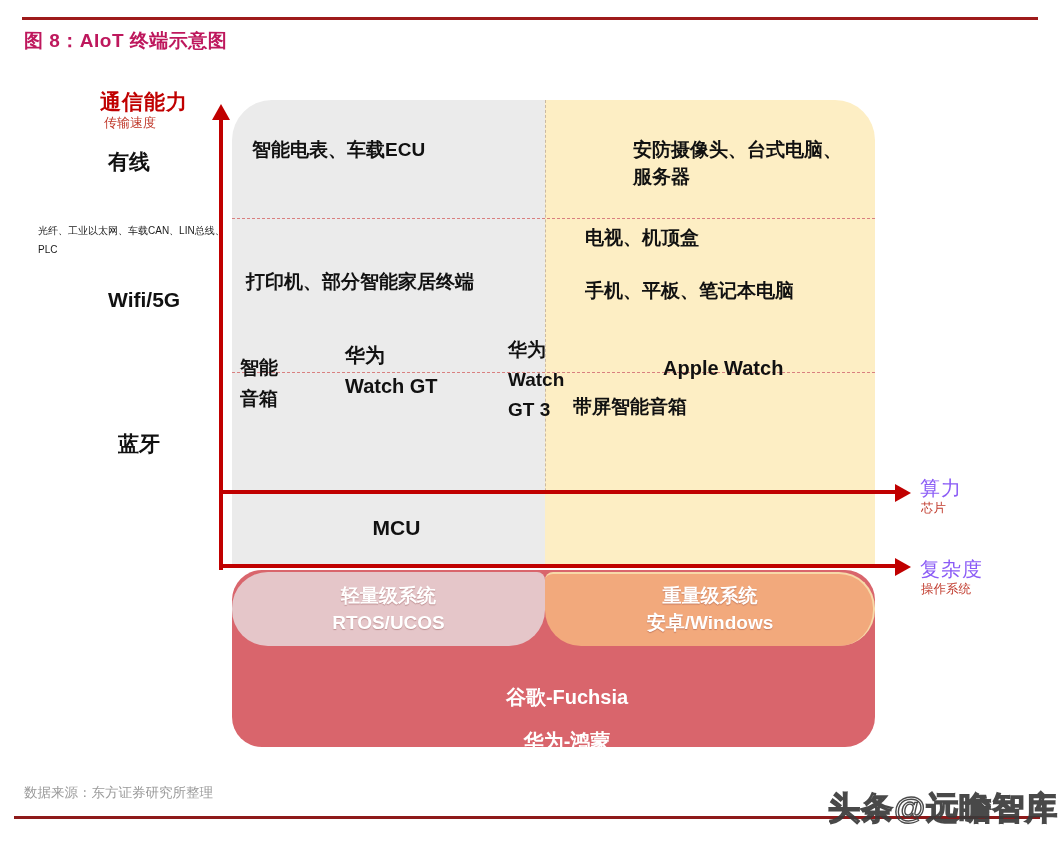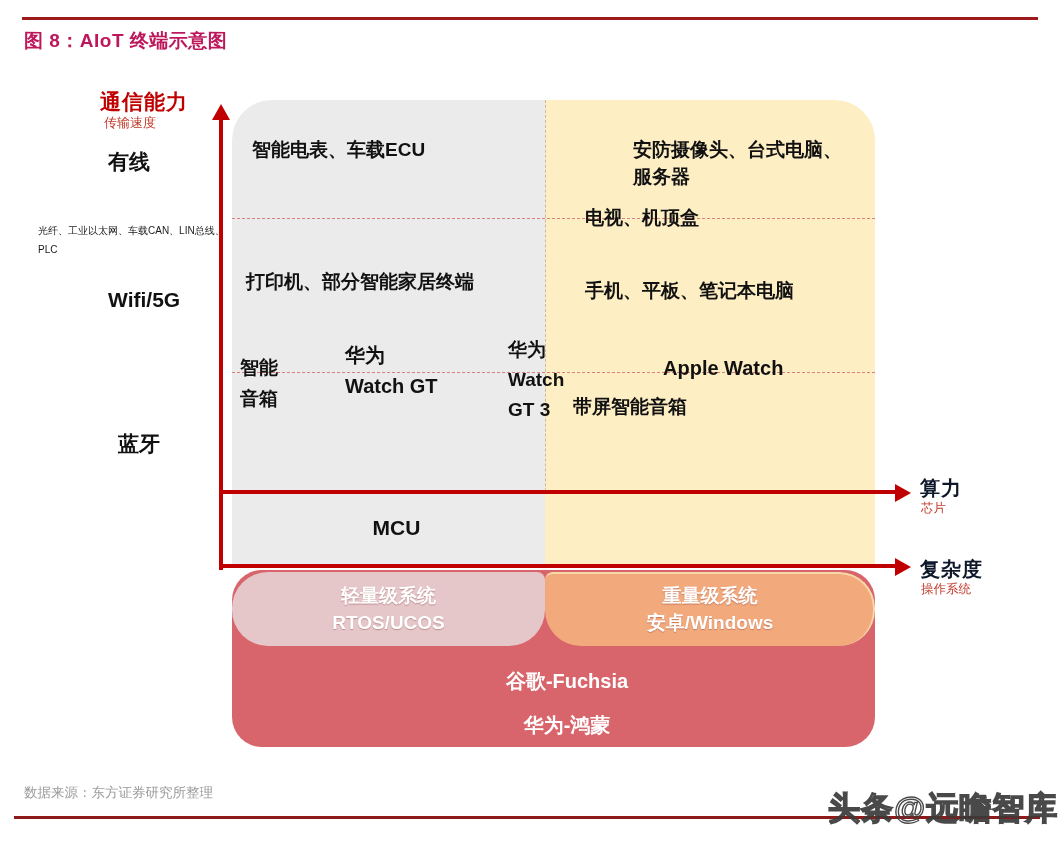--- a/index.html
+++ b/index.html
@@ -69,21 +69,21 @@
   .y-desc {
     position: absolute; left: 38px; top: 182px; width: 190px;
     font-size: 10px; line-height: 19px; color: #1a1a1a; margin-top: 39px;
   }
   .note {
     position: absolute; left: 50px; top: 586px; width: 180px;
     font-size: 13.5px; line-height: 21px; color: #1a1a1a;
   }
 
   
-  .r-label { position: absolute; font-weight: bold; color: #0f172a; font-size: 20px; letter-spacing: 1px; }
+  .r-label { position: absolute; font-weight: normal; color: #8b5cf6; font-size: 20px; letter-spacing: 1px; }
   .r-sub   { position: absolute; color: #c0392b; font-size: 12.5px; }
   .r-label.chip { left: 920px; top: 475px; }
   .r-sub.chip   { left: 921px; top: 500px; }
   .r-label.os   { left: 920px; top: 556px; }
   .r-sub.os     { left: 921px; top: 581px; }
 
   
   .panel-grey {
     position: absolute; left: 232px; top: 100px; width: 313px; height: 466px;
     background: #ebebeb;
@@ -115,21 +115,21 @@
   .cell.t19 { font-size: 19px; }
   .cell.t20 { font-size: 20px; }
 
   .c-meter     { left: 252px; top: 136px; }
   .c-printer   { left: 246px; top: 268px; }
   .c-speaker   { left: 240px; top: 352px; line-height: 31px; }
   .c-huawei-gt { left: 345px; top: 340px; line-height: 31px; }
   .c-tws       { left: 248px; top: 450px; }
 
   .c-camera    { left: 585px; top: 136px; width: 280px; margin-left: 48px; }
-  .c-tv        { left: 585px; top: 204px; }
+  .c-tv        { left: 585px; top: 224px; }
   .c-phone     { left: 585px; top: 277px; }
   .c-gt3       { left: 508px; top: 335px; line-height: 30px; }
   .c-awatch    { left: 663px; top: 355px; }
   .c-smartspk  { left: 573px; top: 393px; }
 
   
   .chip-grey {
     position: absolute; left: 232px; top: 494px; width: 313px; height: 70px;
     background: #ebebeb;
   }
@@ -164,21 +164,21 @@
   }
   .os-txt {
     position: absolute; text-align: center; color: #ffffff;
     font-weight: bold; font-size: 19px; line-height: 27px;
     text-shadow: 0 1px 1px rgba(120,40,40,.35);
   }
   .os-txt.left  { left: 232px; top: 582px; width: 313px; }
   .os-txt.right { left: 545px; top: 582px; width: 330px; }
   .os-cross {
     position: absolute; left: 232px; width: 670px; text-align: center;
-    color: #ffffff; font-weight: bold; font-size: 20px;
+    color: #ffffff; font-weight: bold; font-size: 20px; margin-top: 16px;
   }
   .os-cross.a { top: 668px; }
   .os-cross.b { top: 712px; }
 
   
   .src {
     position: absolute; left: 24px; top: 784px;
     font-size: 13.5px; color: #9a9a9a;
   }
   .bot-rule {

